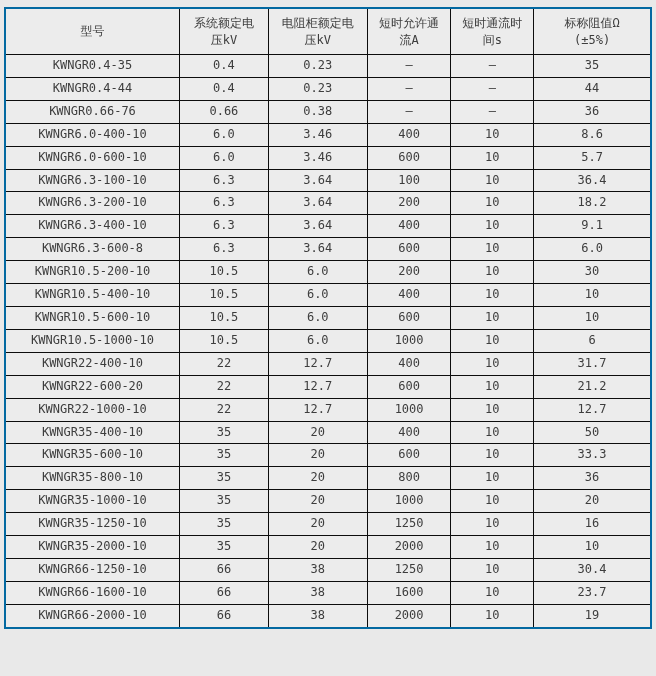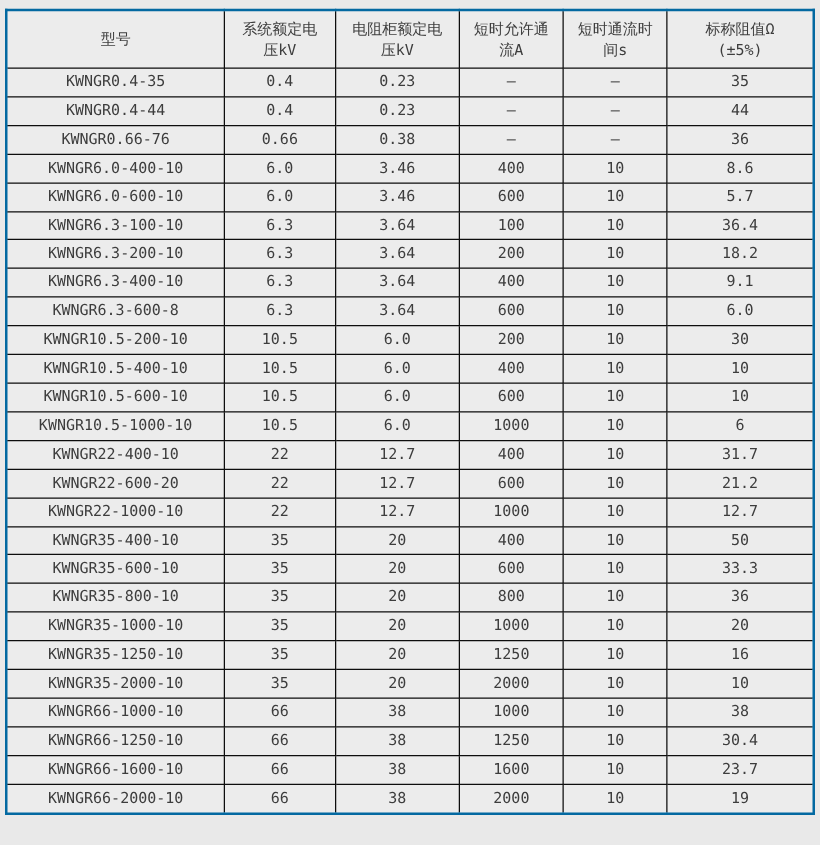--- a/index.html
+++ b/index.html
@@ -247,28 +247,20 @@
         </tr>
         <tr>
           <td>KWNGR35-2000-10</td>
           <td>35</td>
           <td>20</td>
           <td>2000</td>
           <td>10</td>
           <td>10</td>
         </tr>
         <tr>
-          <td>KWNGR66-1000-10</td>
-          <td>66</td>
-          <td>38</td>
-          <td>1000</td>
-          <td>10</td>
-          <td>38</td>
-        </tr>
-        <tr>
           <td>KWNGR66-1250-10</td>
           <td>66</td>
           <td>38</td>
           <td>1250</td>
           <td>10</td>
           <td>30.4</td>
         </tr>
         <tr>
           <td>KWNGR66-1600-10</td>
           <td>66</td>

